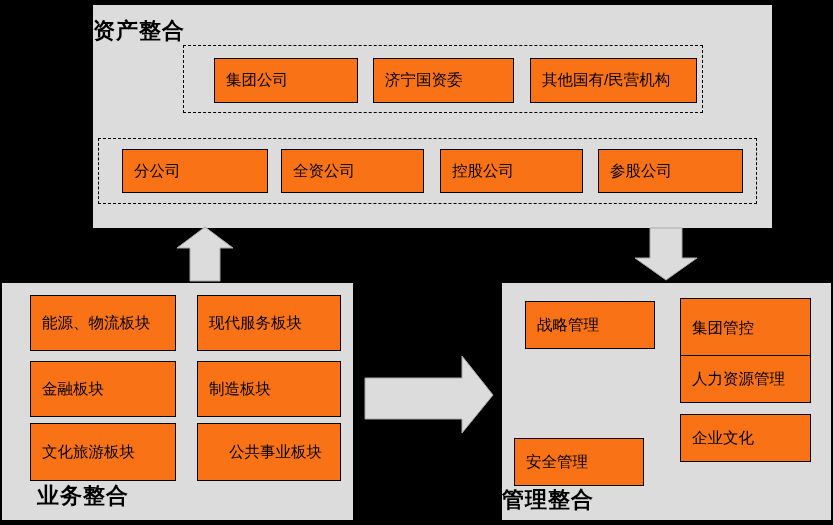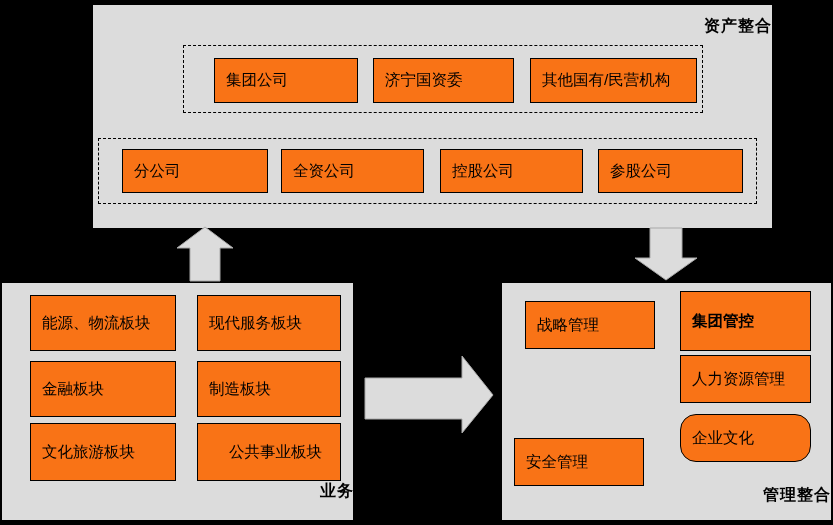--- a/index.html
+++ b/index.html
@@ -13,22 +13,22 @@
     color: #000;
   }
   .panel {
     position: absolute;
     background: #dcdcdc;
   }
   .panel-title {
     position: absolute;
     left: 0;
     width: 100%;
-    text-align: right;
-    font-size: 16px;
+    text-align: left;
+    font-size: 22px;
     font-weight: bold;
     letter-spacing: 1px;
   }
   .dashed-group {
     position: absolute;
     border: 1.5px dashed #000;
     box-sizing: border-box;
   }
   .node-box {
     position: absolute;
@@ -76,24 +76,24 @@
     <div class="node-box" style="left:195px; top:12px; width:144px; height:56px;">现代服务板块</div>
     <div class="node-box" style="left:28px; top:78px; width:146px; height:56px;">金融板块</div>
     <div class="node-box" style="left:195px; top:78px; width:144px; height:56px;">制造板块</div>
     <div class="node-box" style="left:28px; top:140px; width:146px; height:58px;">文化旅游板块</div>
     <div class="node-box" style="left:195px; top:140px; width:144px; height:58px;padding-left:31px;">公共事业板块</div>
     <div class="panel-title" style="top:198px;padding-left:35px;">业务整合</div>
   </div>
 
   <div class="panel" style="left:502px; top:283px; width:329px; height:237px;">
     <div class="node-box" style="left:12px; top:18px; width:130px; height:48px;margin-left:11px;">战略管理</div>
-    <div class="node-box" style="left:178px; top:8px; width:131px; height:60px;font-weight:bold;">集团管控</div>
+    <div class="node-box" style="left:178px; top:15px; width:131px; height:60px;">集团管控</div>
     <div class="node-box" style="left:178px; top:72px; width:131px; height:48px;">人力资源管理</div>
     <div class="node-box" style="left:12px; top:131px; width:130px; height:48px;margin-top:24px;">安全管理</div>
-    <div class="node-box" style="left:178px; top:131px; width:131px; height:48px;border-radius:16px;">企业文化</div>
+    <div class="node-box" style="left:178px; top:131px; width:131px; height:48px;">企业文化</div>
     <div class="panel-title" style="top:202px;">管理整合</div>
   </div>
 
   <svg id="arrow-layer" viewBox="0 0 833 525" xmlns="http://www.w3.org/2000/svg">
     <polygon points="205,227 233,248 220,248 220,281 190,281 190,248 177,248" fill="#dcdcdc" stroke="#a8a8a8" stroke-width="1"></polygon>
     <polygon points="650,228 682,228 682,258 697,258 666,280 635,258 650,258" fill="#dcdcdc" stroke="#a8a8a8" stroke-width="1"></polygon>
     <polygon points="365,378 462,378 462,356 493,395 462,433 462,419 365,419" fill="#dcdcdc" stroke="#a8a8a8" stroke-width="1"></polygon>
   </svg>
 
 </div>

